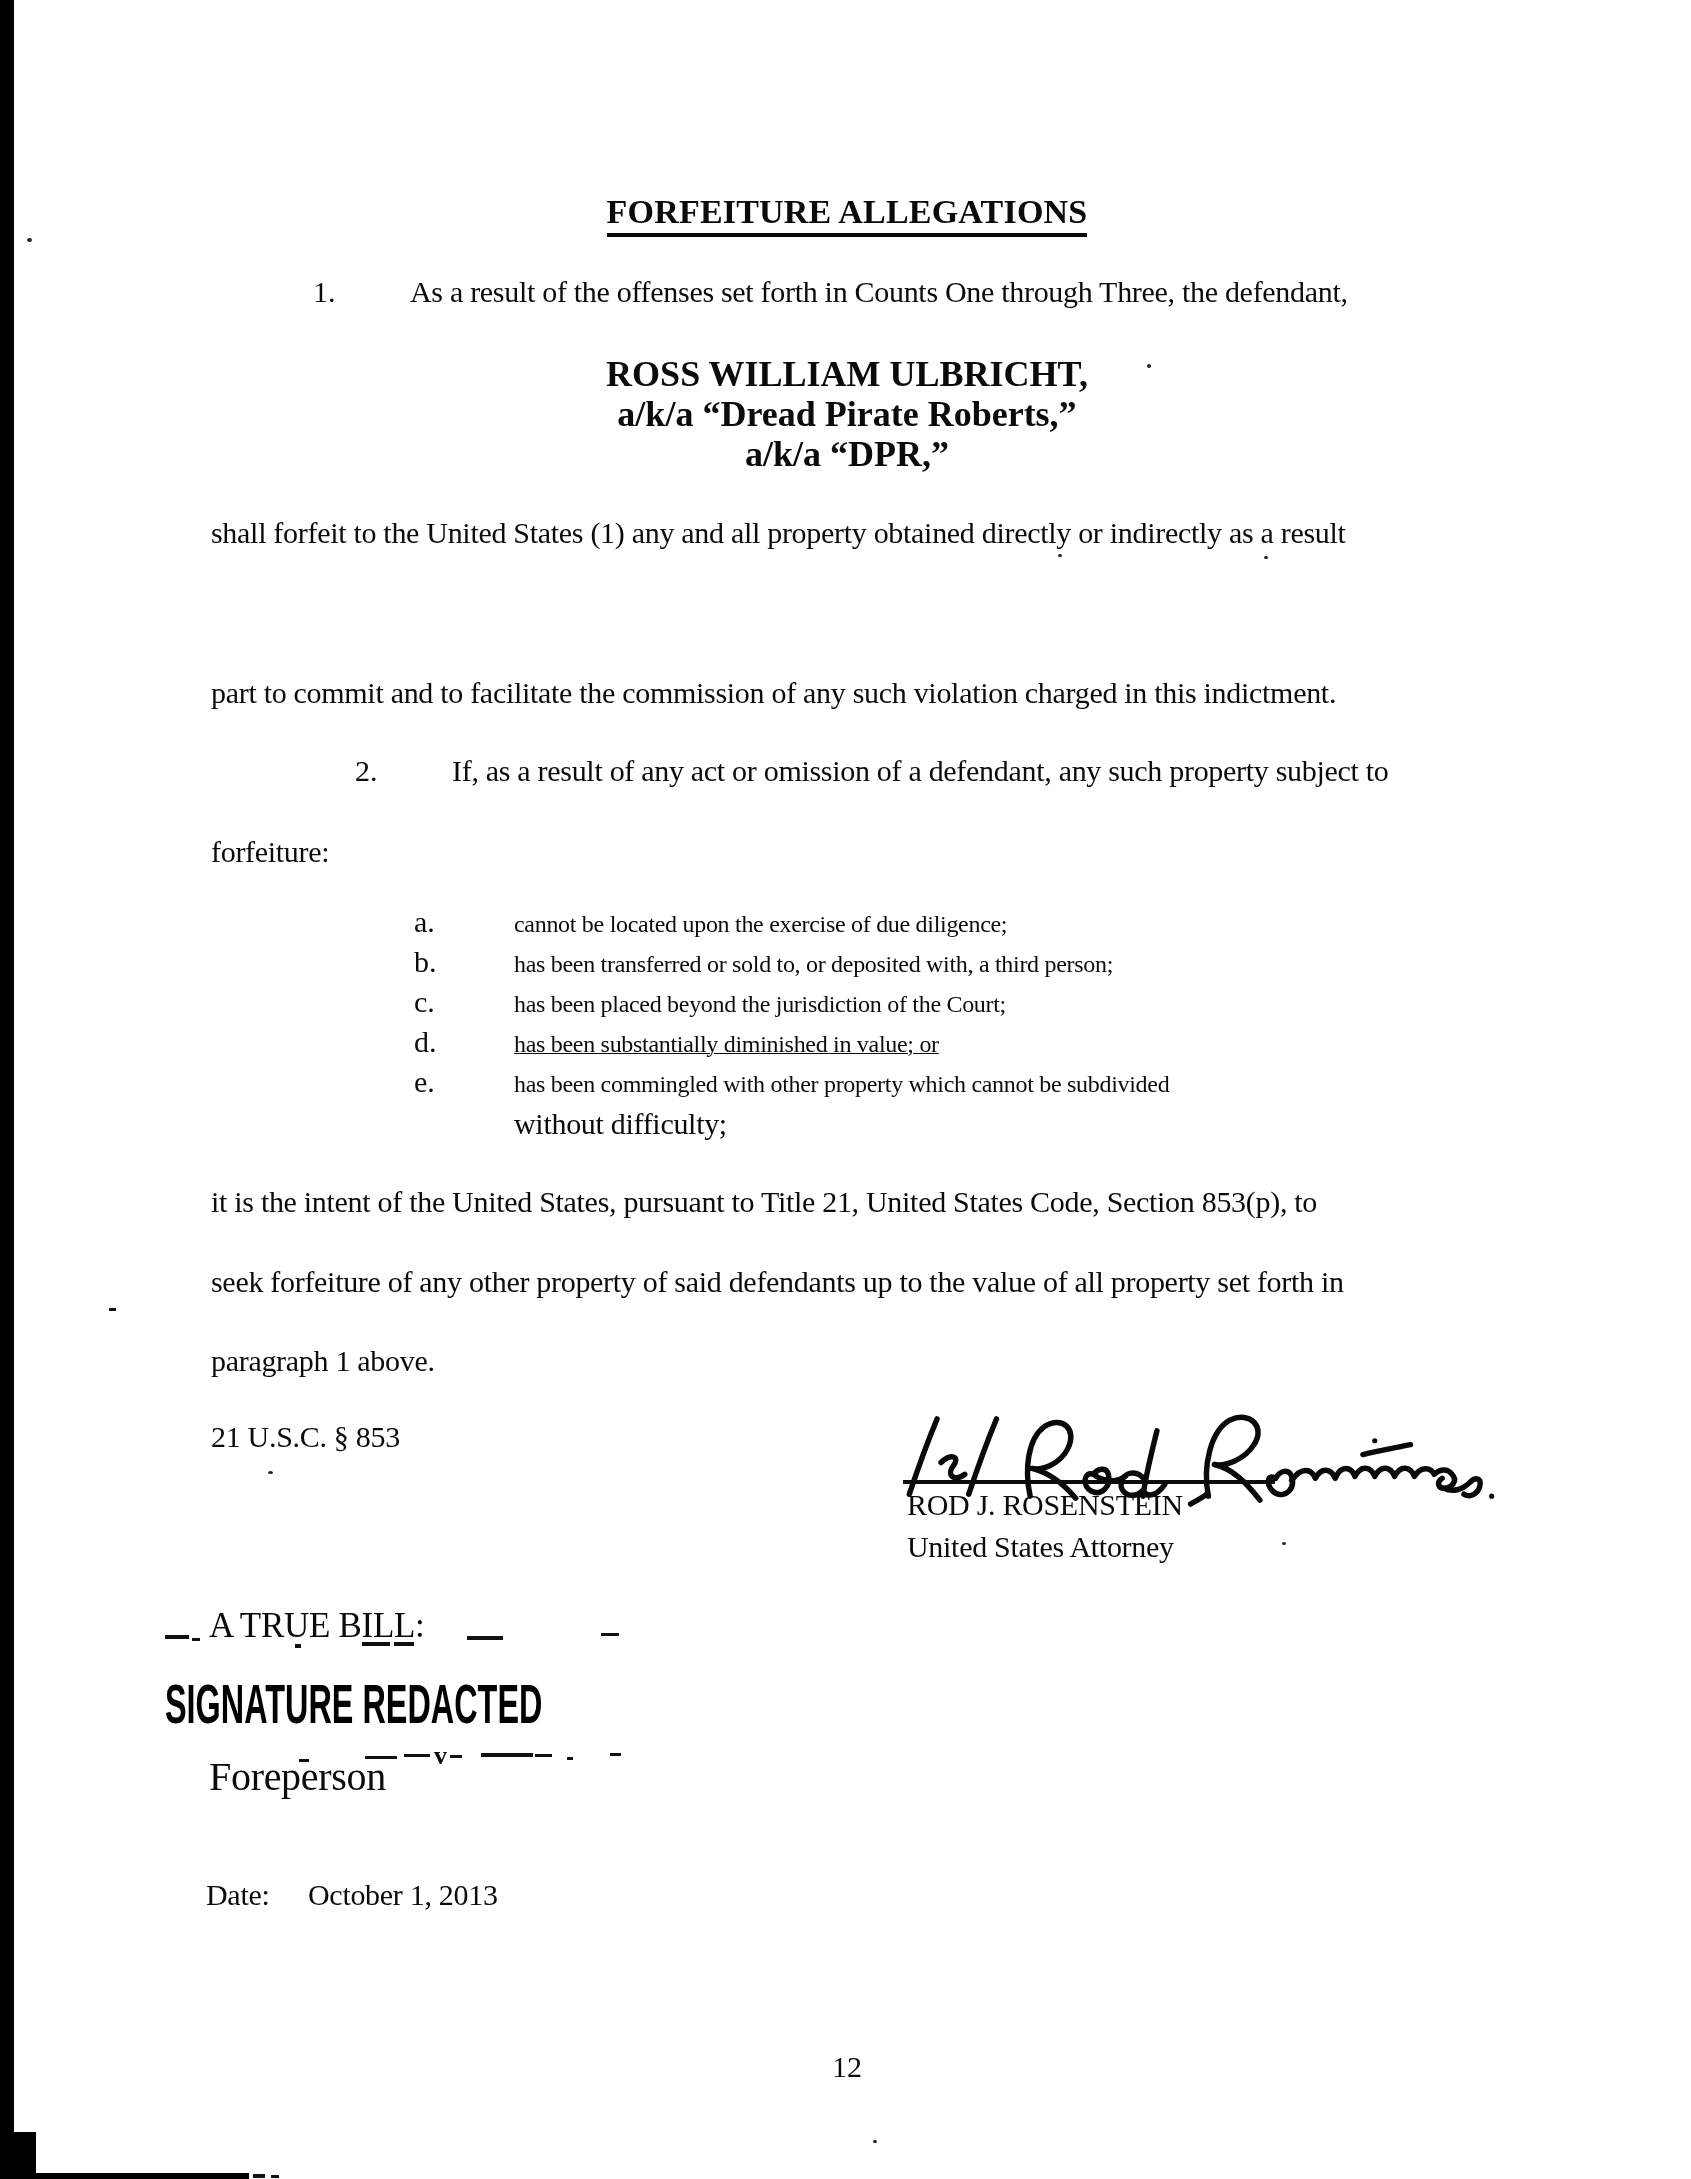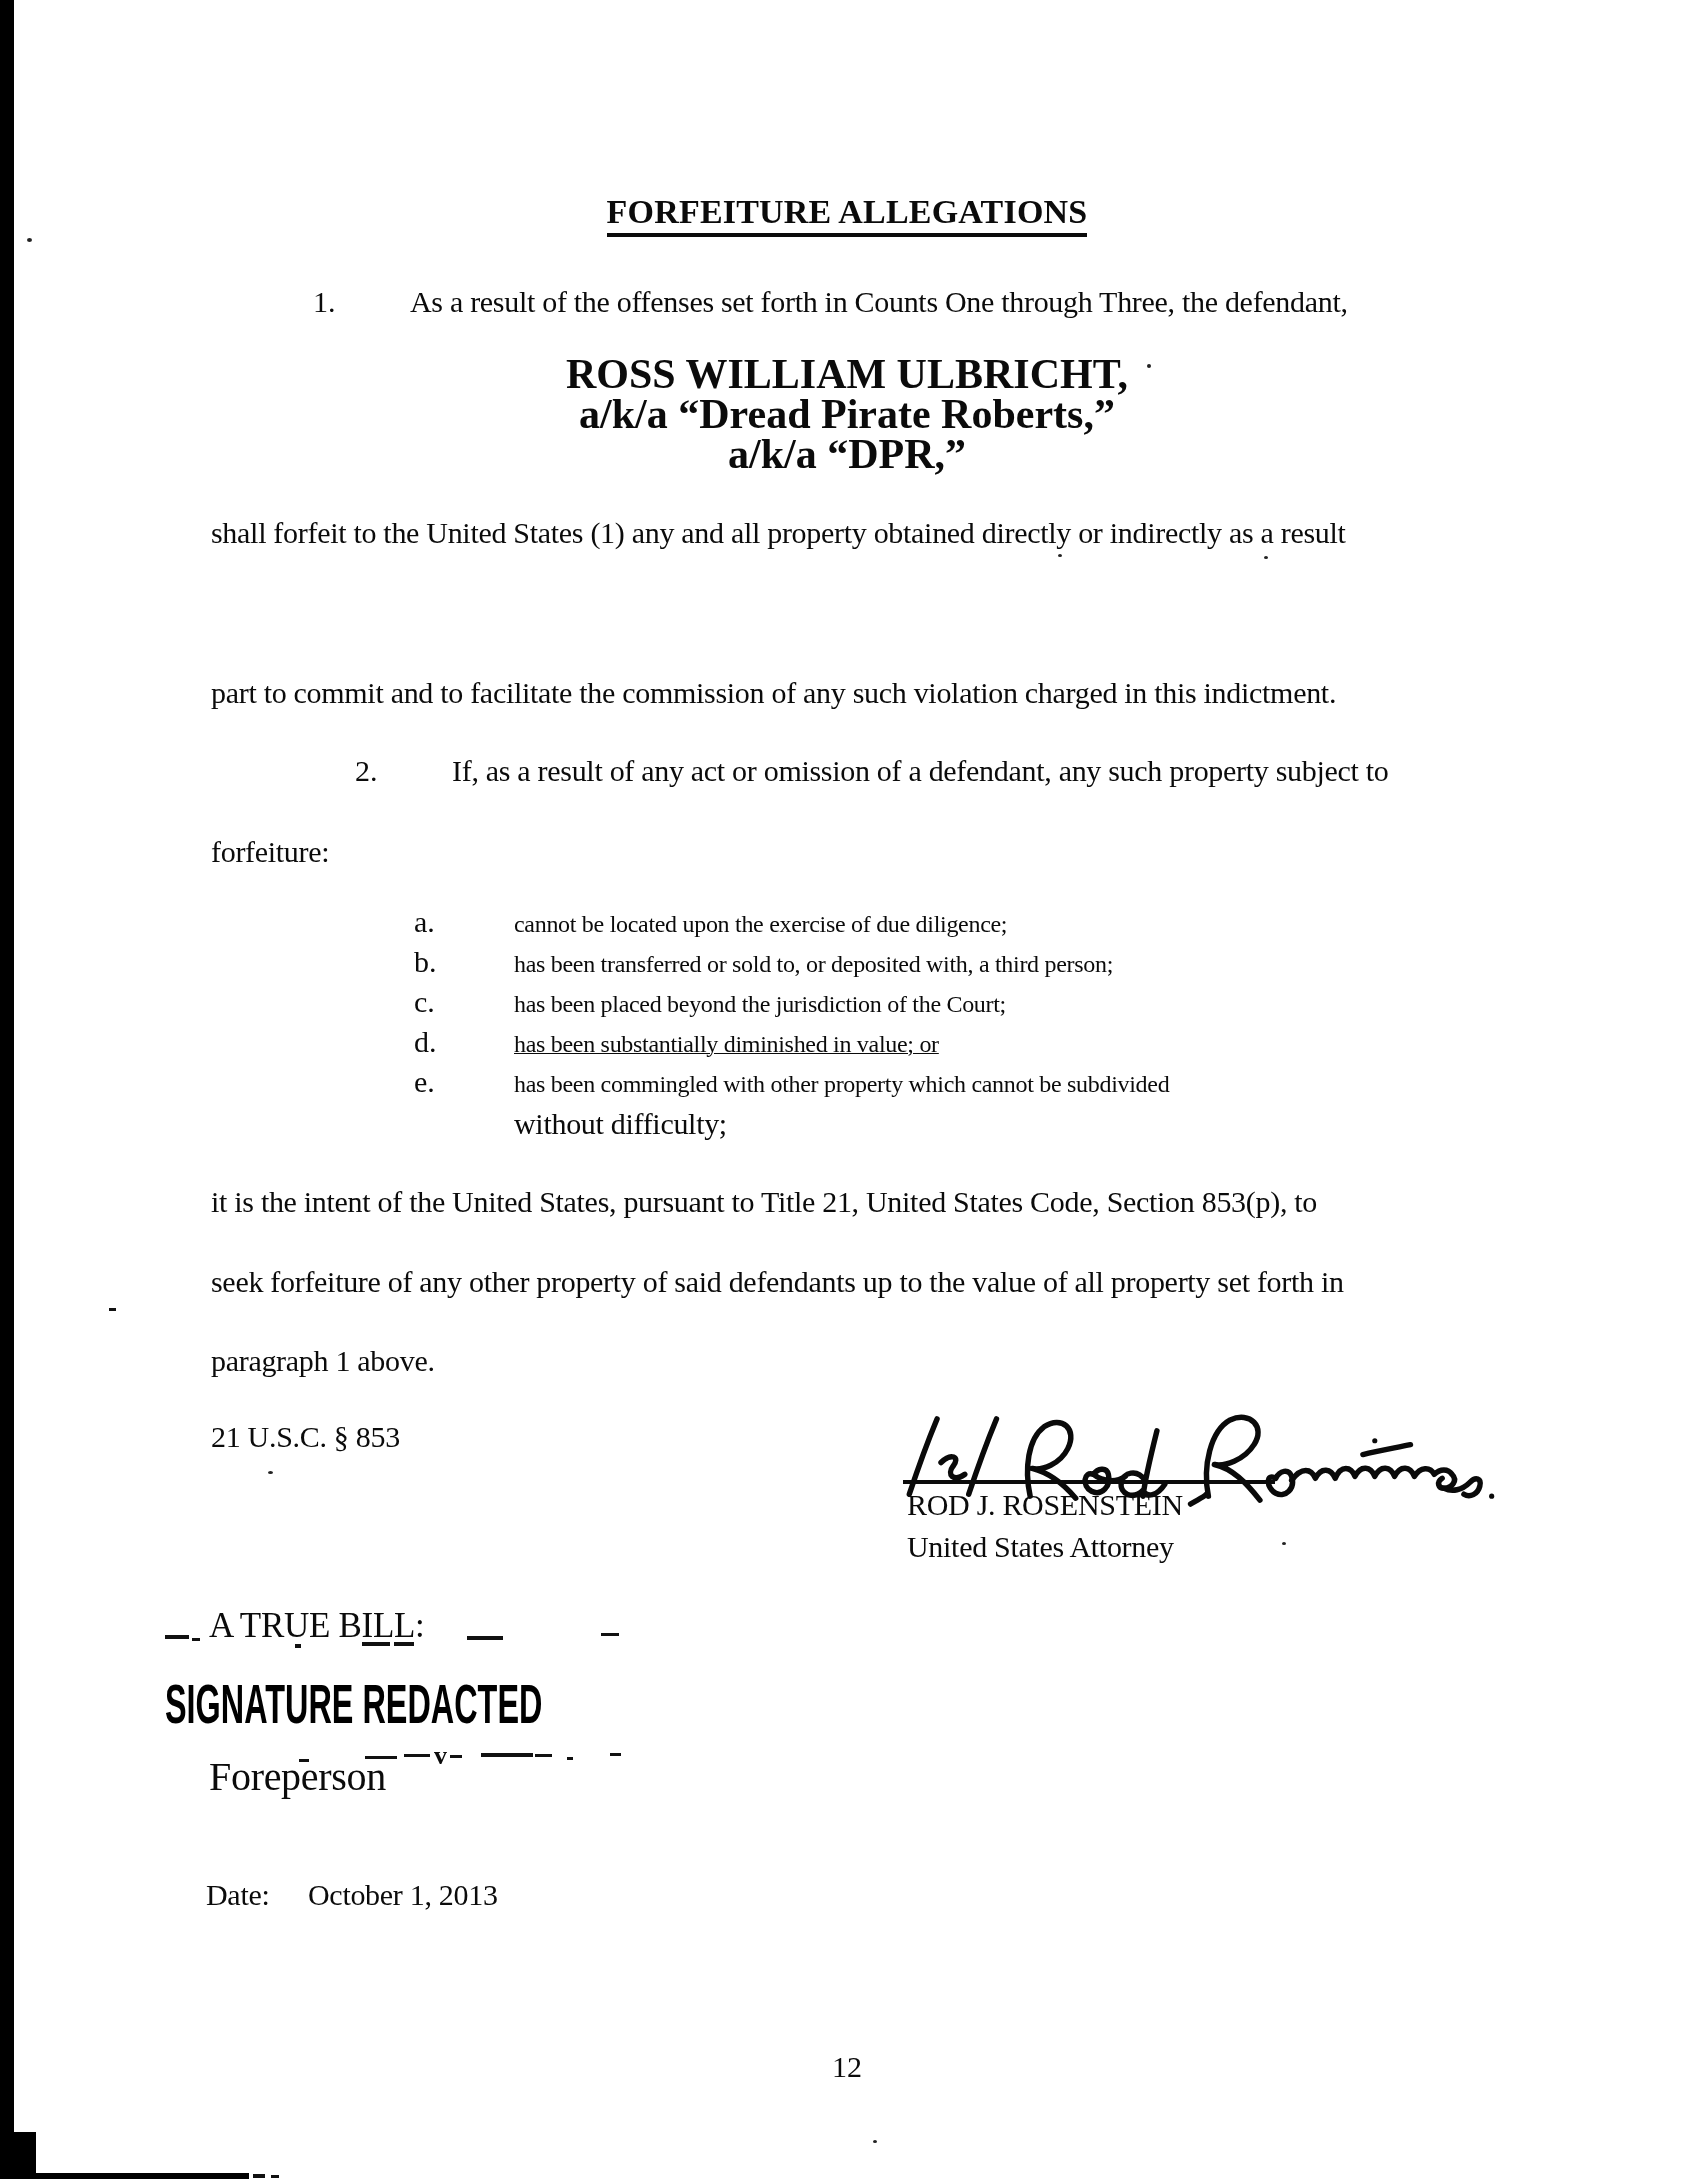--- a/index.html
+++ b/index.html
@@ -28,21 +28,21 @@
     font-size:34px;font-weight:bold;
     letter-spacing:0.2px;
     border-bottom:4px solid #0b0b0b;
     padding-bottom:2px;
   }
   .para-row{position:absolute;left:313px;white-space:nowrap;}
   .para-num{display:inline-block;width:97px;font-size:30px;}
   .para-text{font-size:30px;letter-spacing:-0.3px;}
   .defendant-block{
     position:absolute;left:211px;top:354px;width:1272px;
-    text-align:center;font-weight:bold;font-size:42px;line-height:40px;
+    text-align:center;font-weight:bold;font-size:36px;line-height:40px;
   }
   .list-row{position:absolute;left:414px;white-space:nowrap;}
   .list-letter{display:inline-block;width:100px;font-size:30px;}
   .list-text{font-size:24px;letter-spacing:-0.3px;}
   .sig-underline{position:absolute;left:903px;top:1480px;width:372px;height:4px;background:#0b0b0b;}
   .stamp{
     position:absolute;left:165px;top:1672px;
     font-family:"Liberation Sans", sans-serif;
     font-weight:bold;font-size:54px;
     letter-spacing:0px;
@@ -68,21 +68,21 @@
   <div class="left-bar"></div>
   <div class="bl-block"></div>
   <div class="bottom-line"></div>
   <div class="dash" style="left:253px;top:2174px;width:12px;height:4px;"></div>
   <div class="dash" style="left:271px;top:2175px;width:8px;height:3px;"></div>
 
   <div class="doc-title">
     <span>FORFEITURE ALLEGATIONS</span>
   </div>
 
-  <div class="para-row" style="top:285px;">
+  <div class="para-row" style="top:275px;">
     <span class="para-num">1.</span><span class="para-text">As a result of the offenses set forth in Counts One through Three, the defendant,</span>
   </div>
 
   <div class="defendant-block">
     <div>ROSS WILLIAM ULBRICHT,</div>
     <div>a/k/a “Dread Pirate Roberts,”</div>
     <div>a/k/a “DPR,”</div>
   </div>
 
   <div class="tline" style="left:211px;top:515px;">shall forfeit to the United States (1) any and all property obtained directly or indirectly as a result</div>

